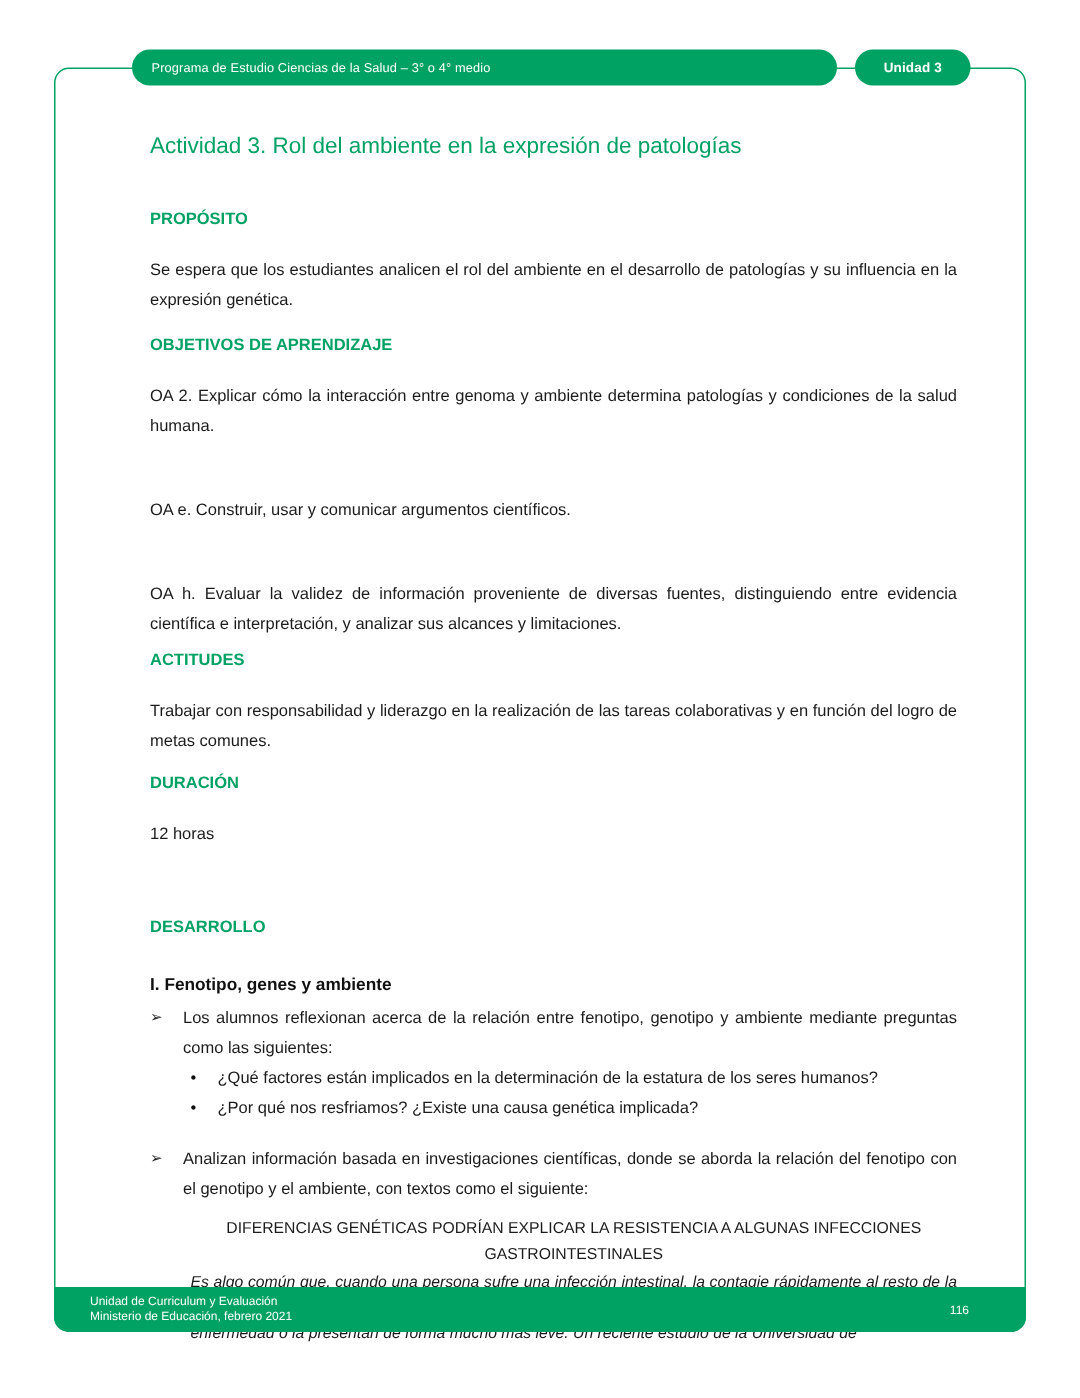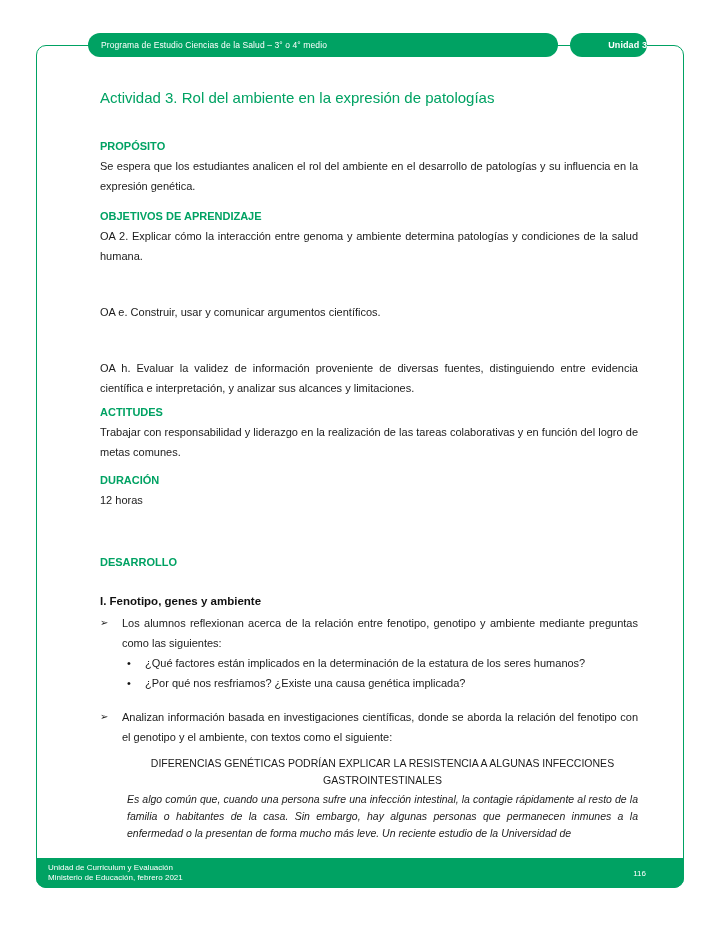--- a/index.html
+++ b/index.html
@@ -4,54 +4,54 @@
 <style>
   * { margin:0; padding:0; box-sizing:border-box;border-radius:19px; }
   :root { --g:#00a263; --ink:#1b1b1b; }
   body { background:#fff; font-family:"Liberation Sans", sans-serif; }
   .page { position:relative; width:720px; height:932px; background:#fff; overflow:hidden; margin:0 auto; }
 
   .frame { position:absolute; left:36px; right:36px; top:45px; bottom:44px; border:1px solid var(--g); border-radius:10px; }
 
   .header-bar { position:absolute; top:33px; height:24px; background:var(--g); border-radius:12px; display:flex; align-items:center; z-index:2; }
   .header-bar.main { left:88px; width:470px; padding-left:13px; }
-  .header-bar.unit { left:570px; width:77px; justify-content:flex-end; }
+  .header-bar.unit { left:570px; width:77px; justify-content:center; }
   .header-text { color:#fff; font-size:8.5px; letter-spacing:.1px; white-space:nowrap; }
   .unit-text { font-size:9px; font-weight:bold; }
 
   .content { position:absolute; left:100px; top:57px; width:538px; z-index:1; }
 
   .title { margin-top:32px; font-size:15px; line-height:18px; font-weight:normal; color:var(--g); }
 
   .sec { font-size:11px; line-height:13px; font-weight:bold; color:var(--g); }
   .sec.proposito  { margin-top:33px; }
   .sec.objetivos  { margin-top:14px; }
   .sec.actitudes  { margin-top:8px; }
   .sec.duracion   { margin-top:12px; }
   .sec.desarrollo { margin-top:46px; }
 
-  .body { margin-top:3px; font-size:11px; line-height:20px; color:var(--ink); text-align:justify; }
+  .body { margin-top:17px; font-size:11px; line-height:20px; color:var(--ink); text-align:justify; }
   .body.gap { margin-top:36px; }
 
   .subtitle { margin-top:22px; font-size:11.5px; line-height:20px; font-weight:bold; color:#111; }
 
   .bullet { display:flex; margin-top:2px; }
   .bullet.second { margin-top:14px; }
   .marker { flex:none; width:22px; font-size:10px; line-height:20px; color:#222; }
   .subbullet { display:flex; margin-left:27px; }
   .subbullet .marker { width:18px; font-size:11px; color:#111; }
   .bullet-text { flex:1; font-size:11px; line-height:20px; color:var(--ink); text-align:justify; }
 
   .excerpt { margin-top:8px; margin-left:27px; width:511px; }
   .excerpt-title { font-size:10.5px; line-height:17px; text-align:center; color:var(--ink); }
   .excerpt-body { margin-top:2px; font-size:10.5px; line-height:17px; font-style:italic; text-align:justify; color:var(--ink); }
 
   .footer { position:absolute; left:36px; right:36px; bottom:44px; height:30px; background:var(--g);
             border-radius:0 0 10px 10px; display:flex; align-items:center; justify-content:space-between;
-            padding:0 38px 0 12px; color:#fff; z-index:2; }
+            padding:0 38px 0 24px; color:#fff; z-index:2; }
   .footer-left { font-size:8px; line-height:10.5px; }
   .footer-page { font-size:8px; }
 </style>
 </head>
 <body>
 
 <div class="page">
 
   <div class="frame"></div>
 

